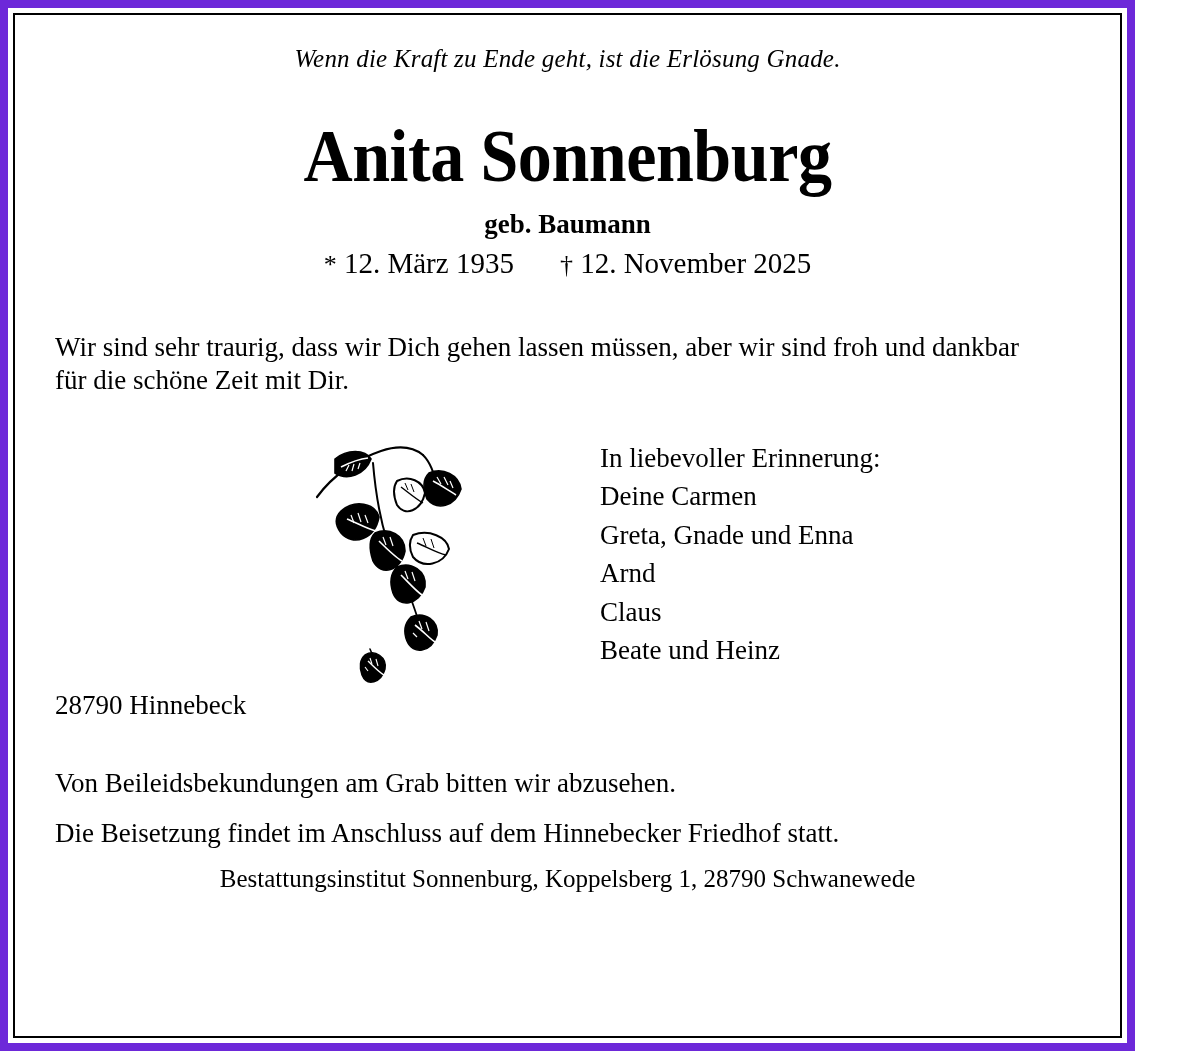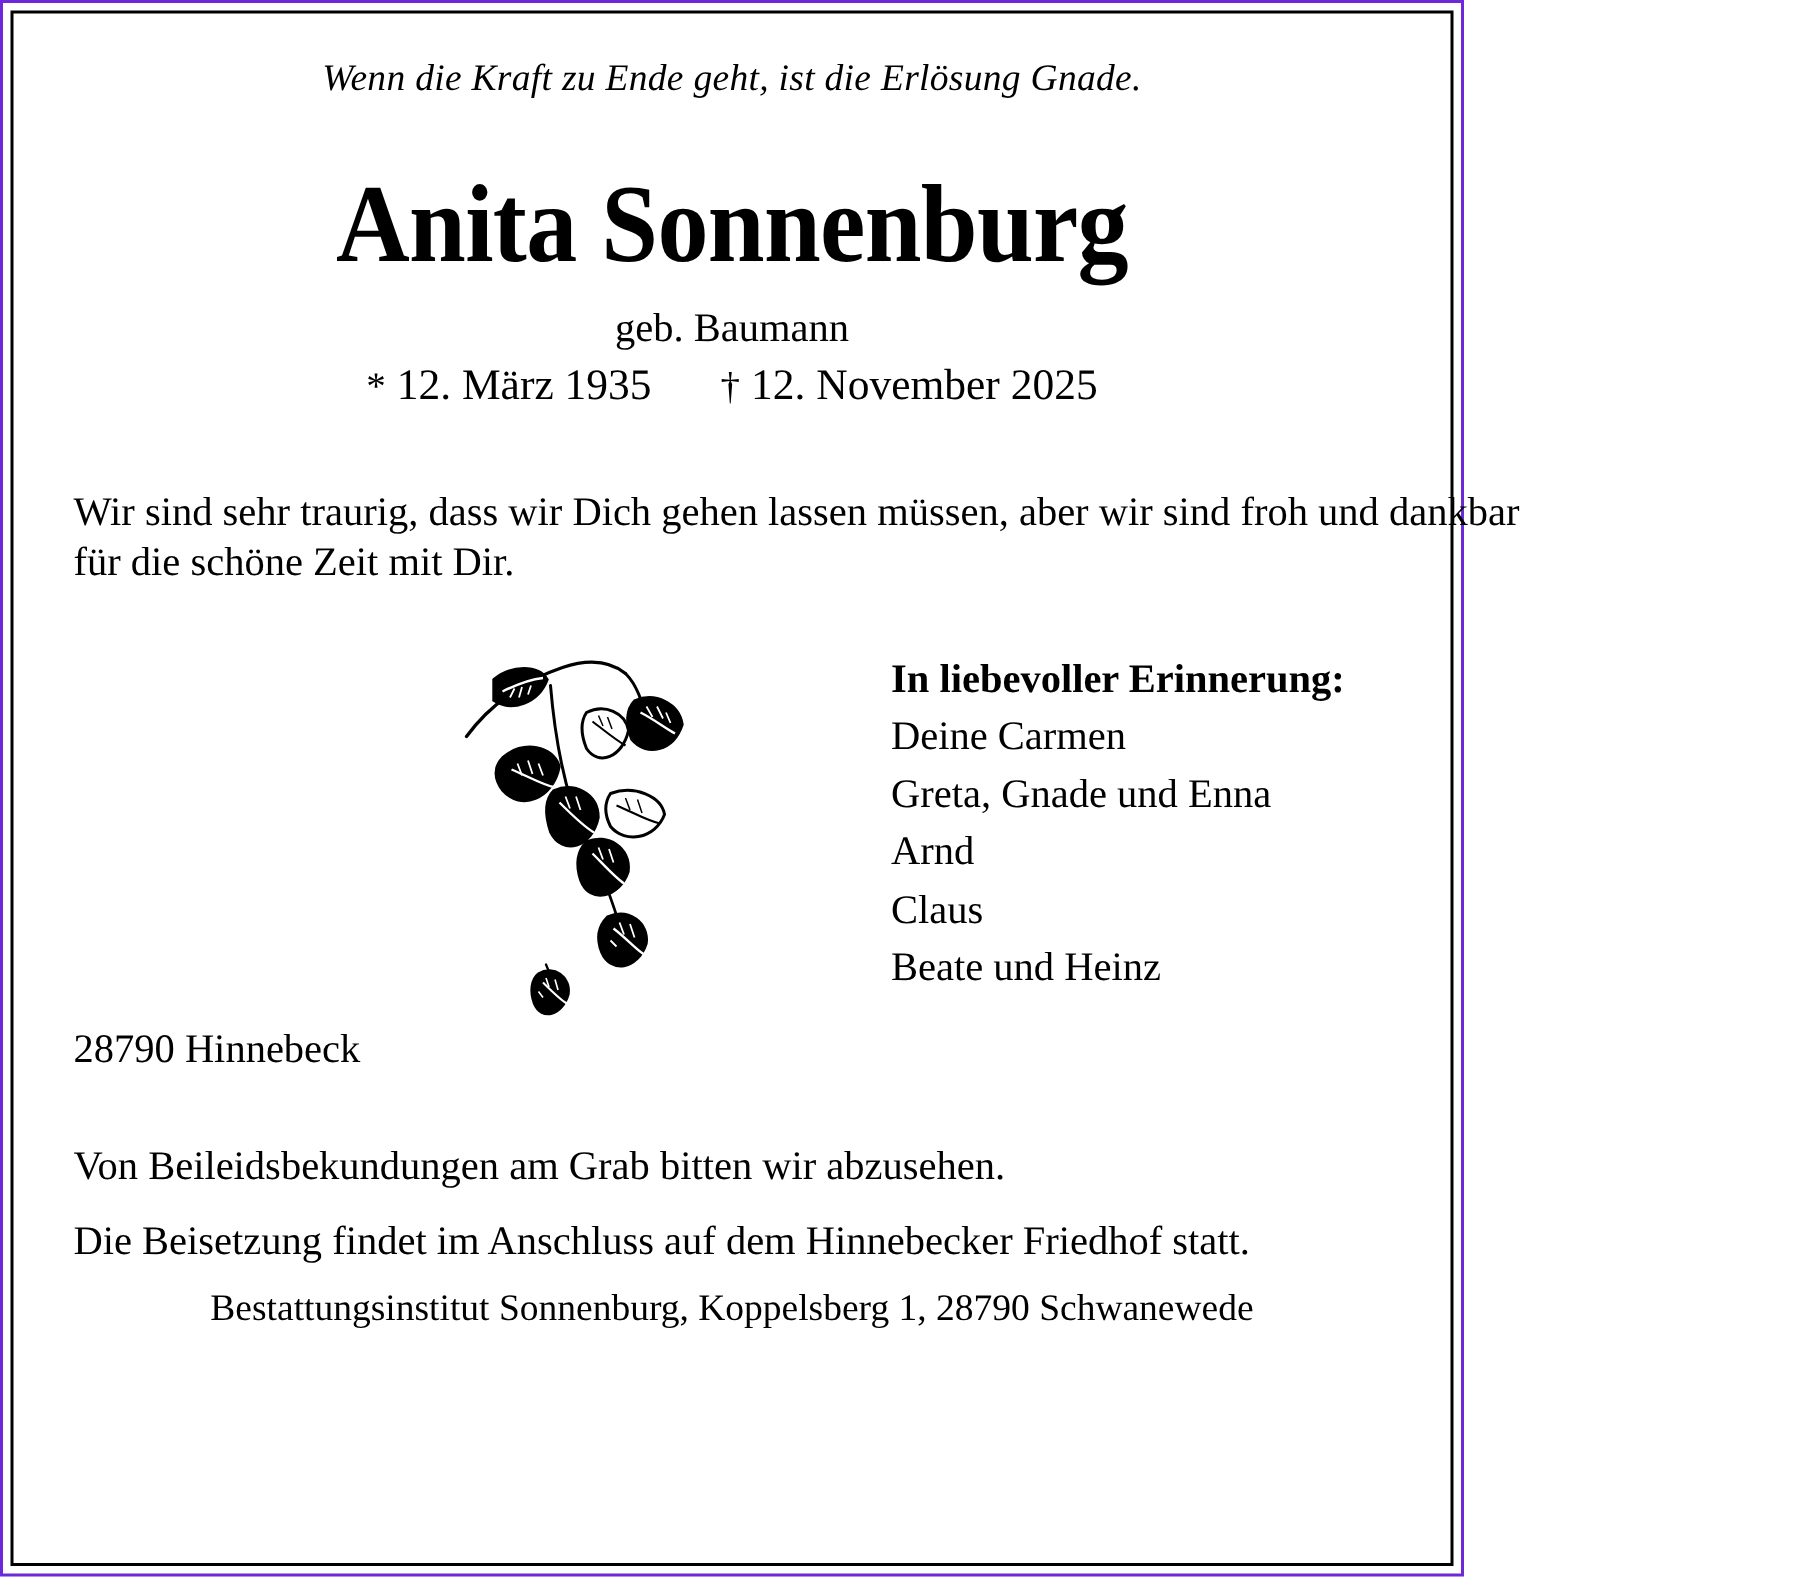--- a/index.html
+++ b/index.html
@@ -13,24 +13,24 @@
     font-family: "Liberation Serif", "DejaVu Serif", serif;
     color: #000000;
     overflow: hidden;
   }
 
   
   .notice {
     position: absolute;
     left: 0;
     top: 0;
-    width: 976px;
+    width: 1135px;
     height: 1051px;
     box-sizing: border-box;
-    border: 2px solid #6d28d9;
+    border: 8px solid #6d28d9;
     background: #ffffff;
   }
   .inner-rule {
     position: absolute;
     left: 5px;
     top: 5px;
     right: 5px;
     bottom: 5px;
     box-sizing: border-box;
     border: 2px solid #000000;
@@ -61,21 +61,21 @@
     font-weight: bold;
     font-size: 74px;
     line-height: 1.0;
     margin-top: 45px;
     letter-spacing: -0.5px;
     white-space: nowrap;
     transform: scaleX(0.92);
   }
   .maiden {
     text-align: center;
-    font-weight: normal;
+    font-weight: bold;
     font-size: 27px;
     line-height: 1.15;
     margin-top: 16px;
   }
   .dates {
     text-align: center;
     font-size: 29px;
     line-height: 1.2;
     margin-top: 6px;
     white-space: nowrap;
@@ -106,21 +106,21 @@
     width: 170px;
     height: 250px;
   }
   .mourners {
     position: absolute;
     left: 545px;
     top: 2px;
     font-size: 27px;
     line-height: 38.5px;
   }
-  .mourners .intro { font-weight: bold; white-space: nowrap; }
+  .mourners .intro { font-weight: normal; white-space: nowrap; }
   .mourners .who { font-weight: normal; white-space: nowrap; }
 
   
   .place {
     font-size: 27px;
     line-height: 33px;
   }
 
   
   .arrangements {

